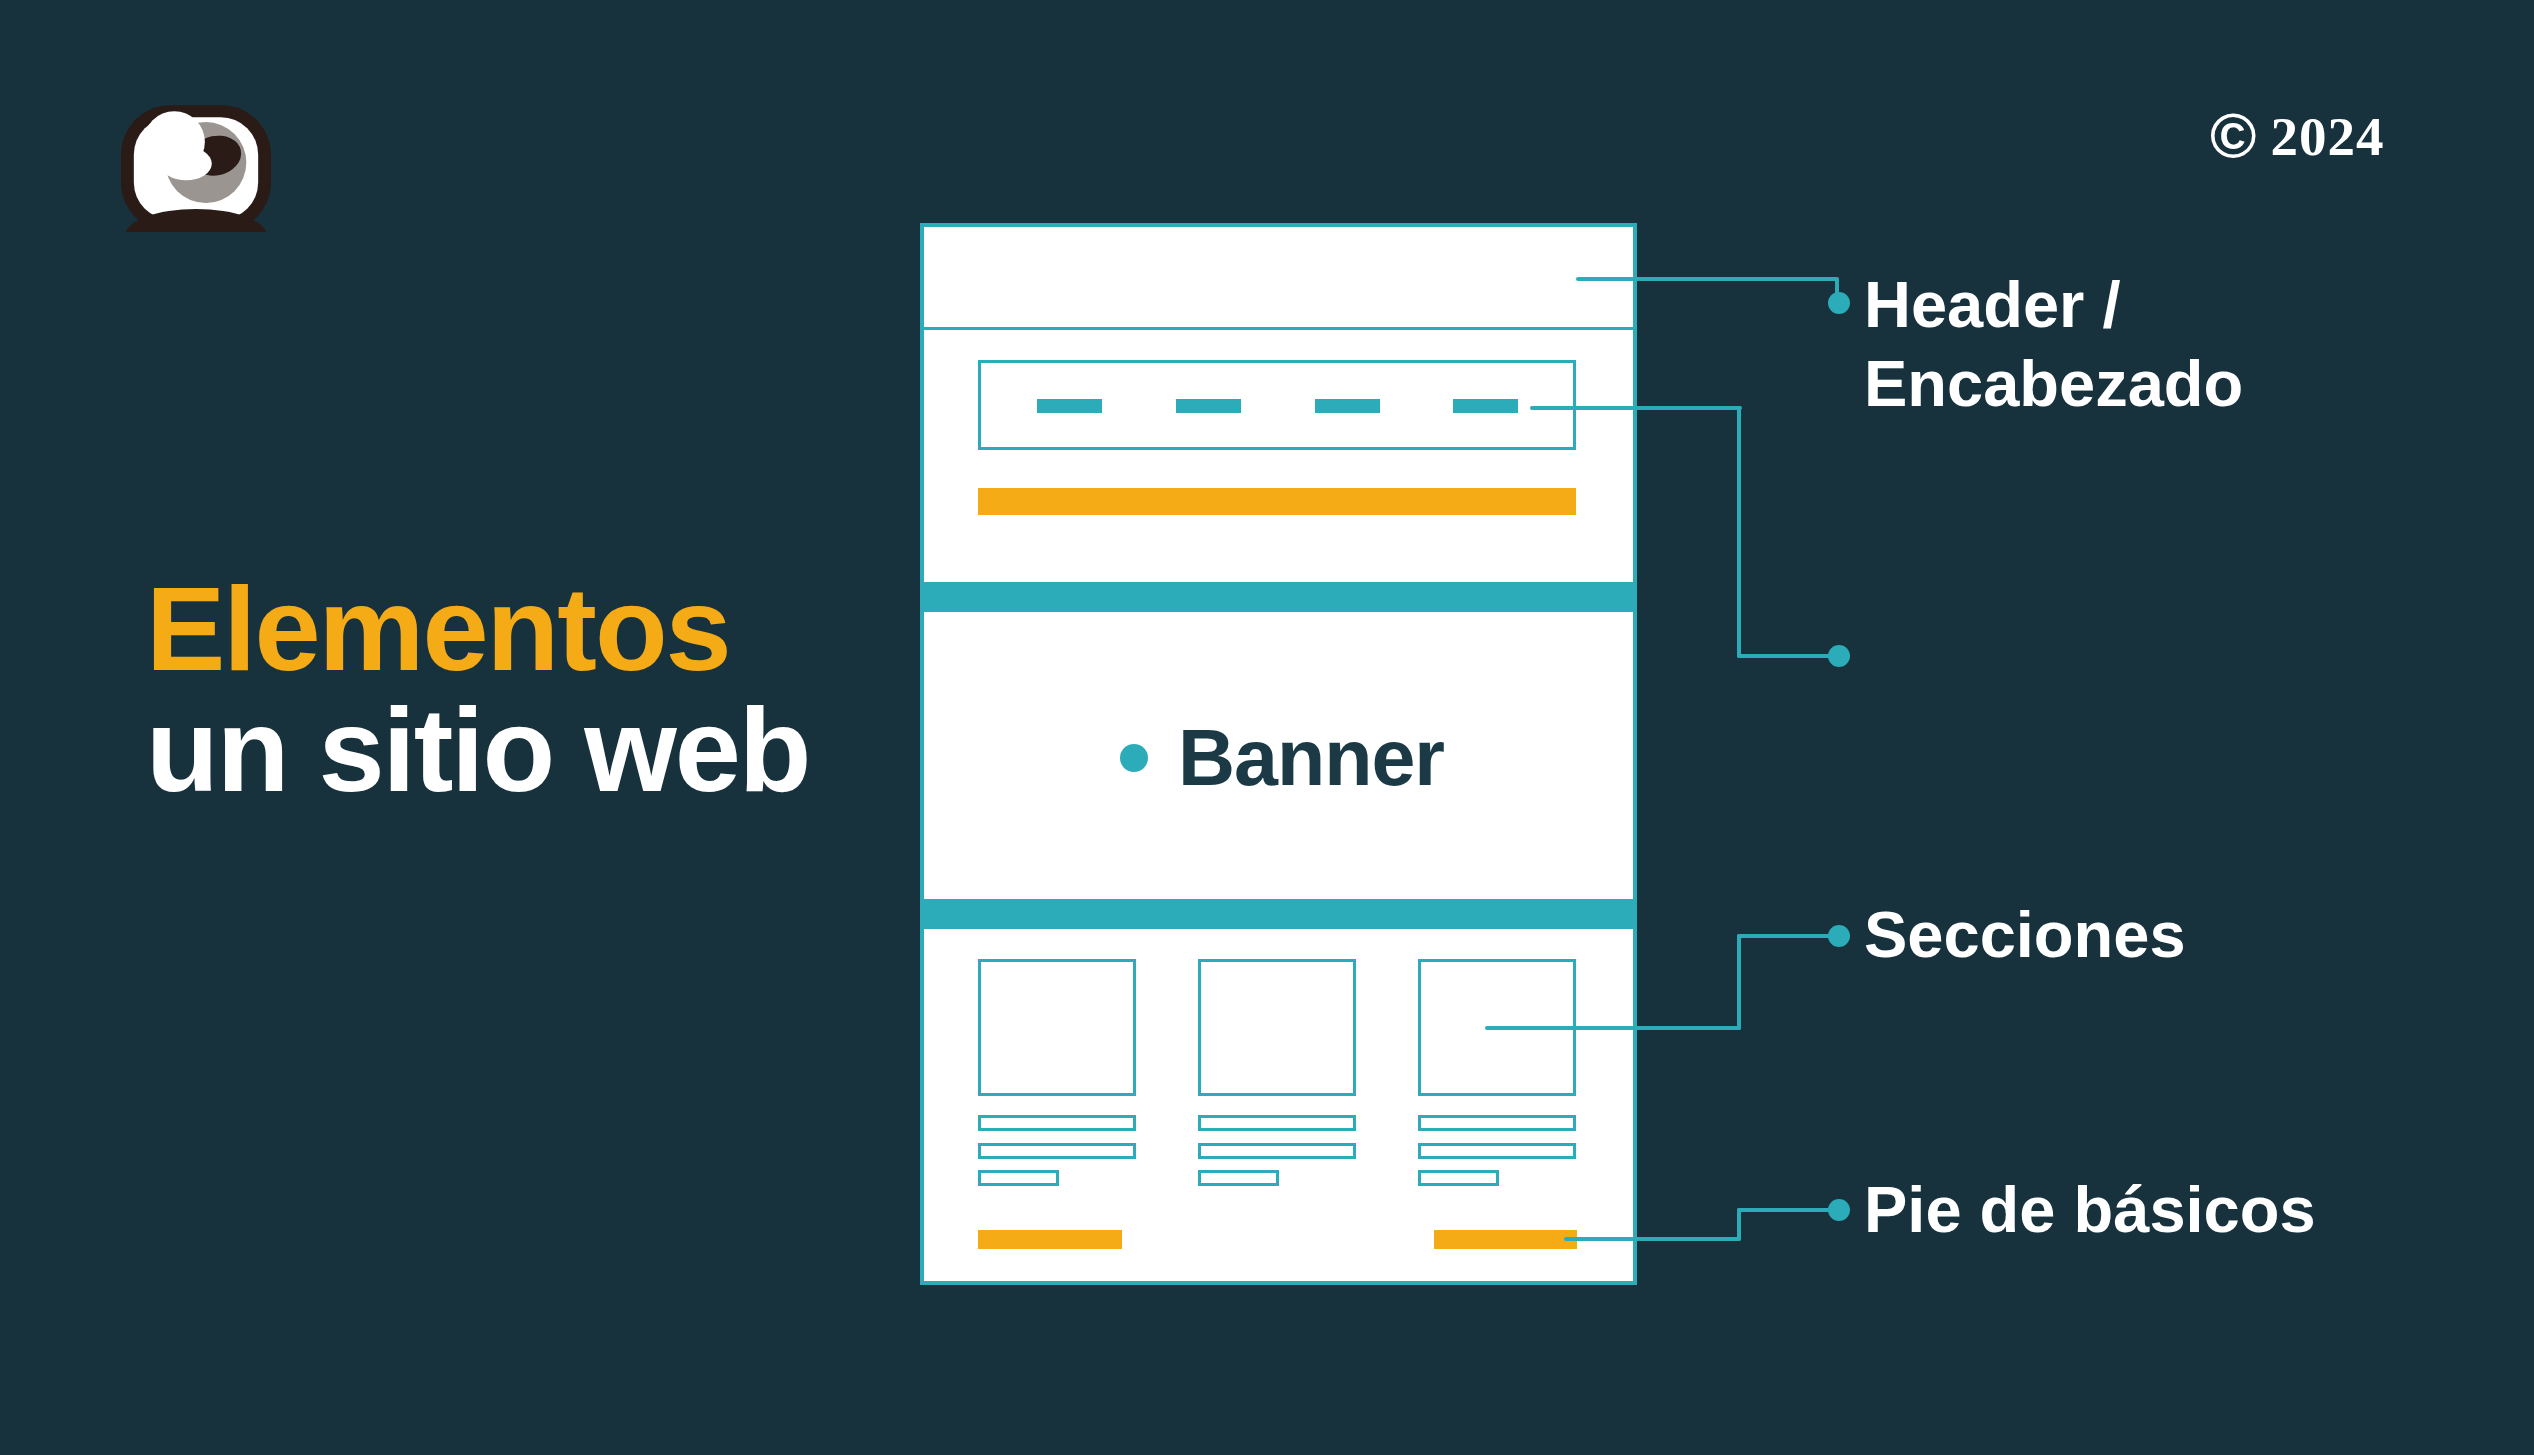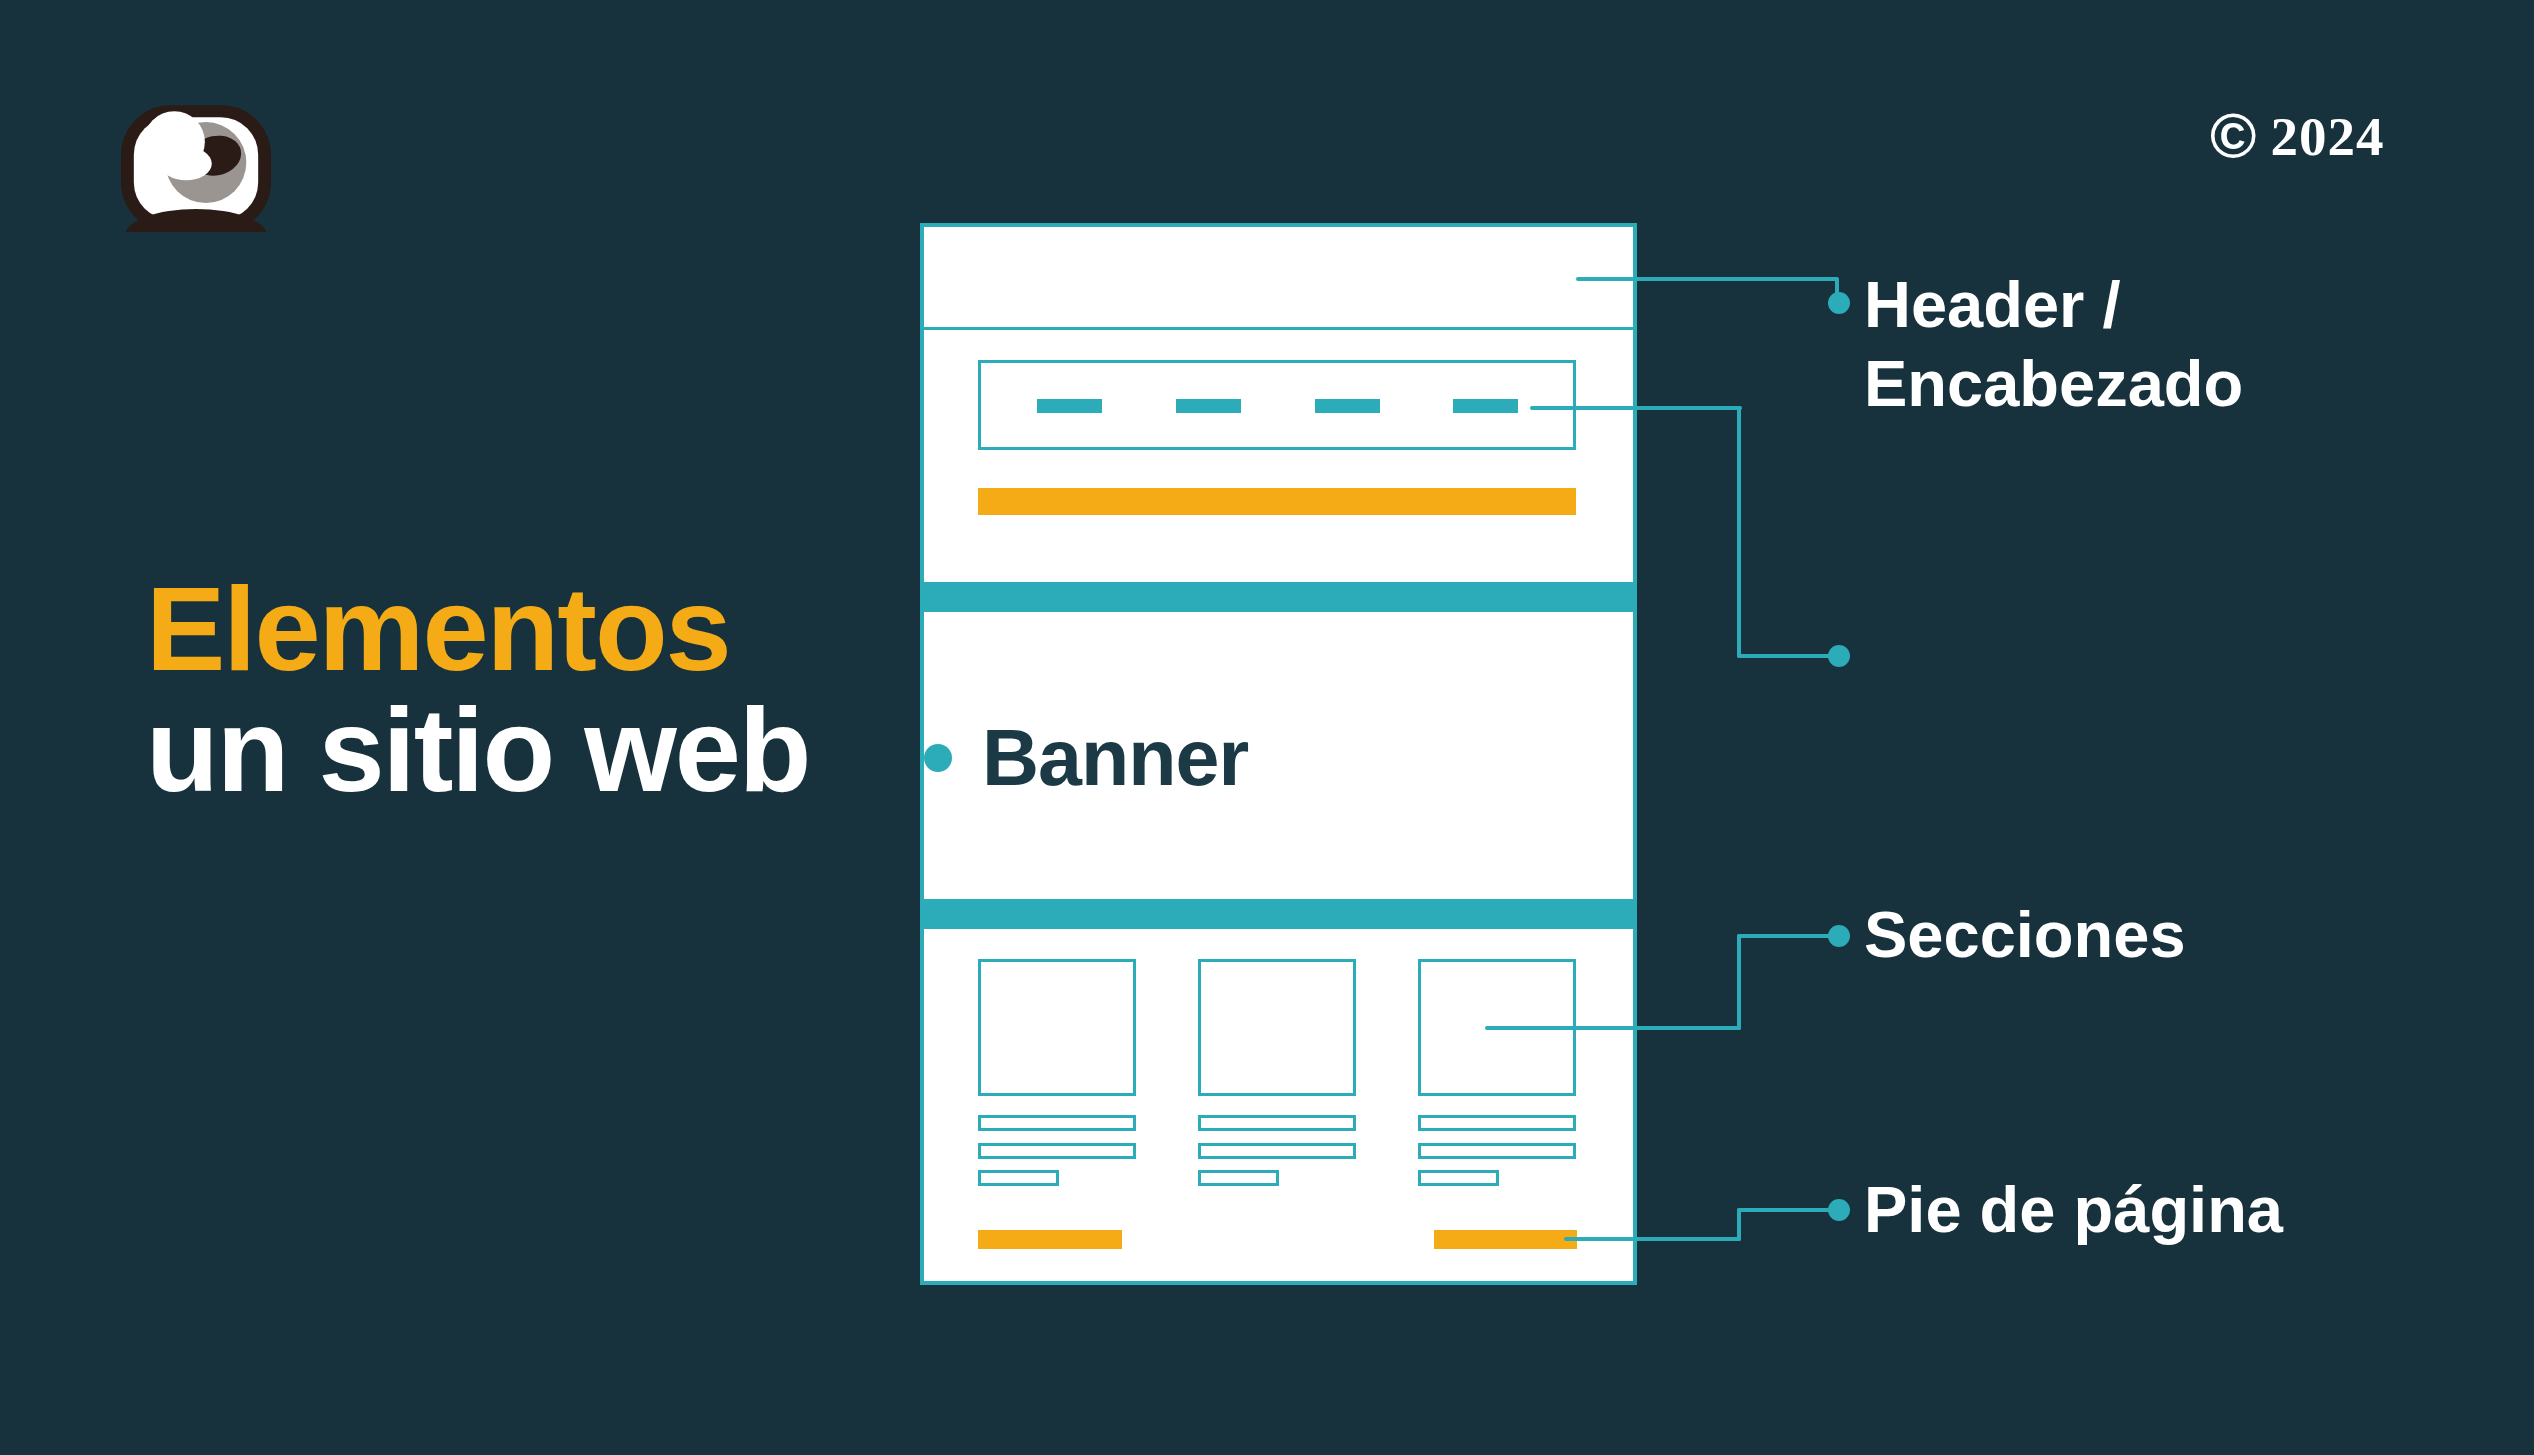--- a/index.html
+++ b/index.html
@@ -50,21 +50,21 @@
     border:3px solid var(--teal);background:var(--white);
   }
   .dash{position:absolute;top:36px;width:65px;height:14px;background:var(--teal);}
   .dash.d1{left:56px}.dash.d2{left:195px}.dash.d3{left:334px}.dash.d4{left:472px}
   .nav-underline{position:absolute;left:54px;top:261px;width:598px;height:27px;background:var(--orange);}
   .band{position:absolute;left:-4px;width:717px;height:30px;background:var(--teal);}
   .band.b1{top:355px}
   .band.b2{top:672px}
   .banner-row{
     position:absolute;left:0;top:477px;width:709px;height:107px;
-    display:flex;align-items:center;gap:30px;
+    display:flex;align-items:center;justify-content:center;gap:30px;padding-left:7px;
   }
   .banner-dot{width:28px;height:28px;border-radius:50%;background:var(--teal);}
   .banner-text{font-size:79px;font-weight:800;letter-spacing:-1px;color:var(--dark-text);}
   .card-box{position:absolute;top:732px;width:158px;height:137px;border:3px solid var(--teal);background:var(--white);}
   .card-bar{position:absolute;width:158px;height:16px;border:3px solid var(--teal);background:var(--white);}
   .card-bar.r1{top:888px}
   .card-bar.r2{top:916px}
   .card-bar.r3{top:943px;width:81px;}
   .col1{left:54px}.col2{left:274px}.col3{left:494px}
   .footer-bar{position:absolute;top:1003px;height:19px;background:var(--orange);}
@@ -196,17 +196,17 @@
     <div>Header /</div>
     <div>Encabezado</div>
   </div>
 
 
   <div class="callout sections-label">
     <div>Secciones</div>
   </div>
 
   <div class="callout footer-label">
-    <div>Pie de página</div>
+    <div>Pie de básicos</div>
   </div>
 
 </div>
 
 
 </body></html>

